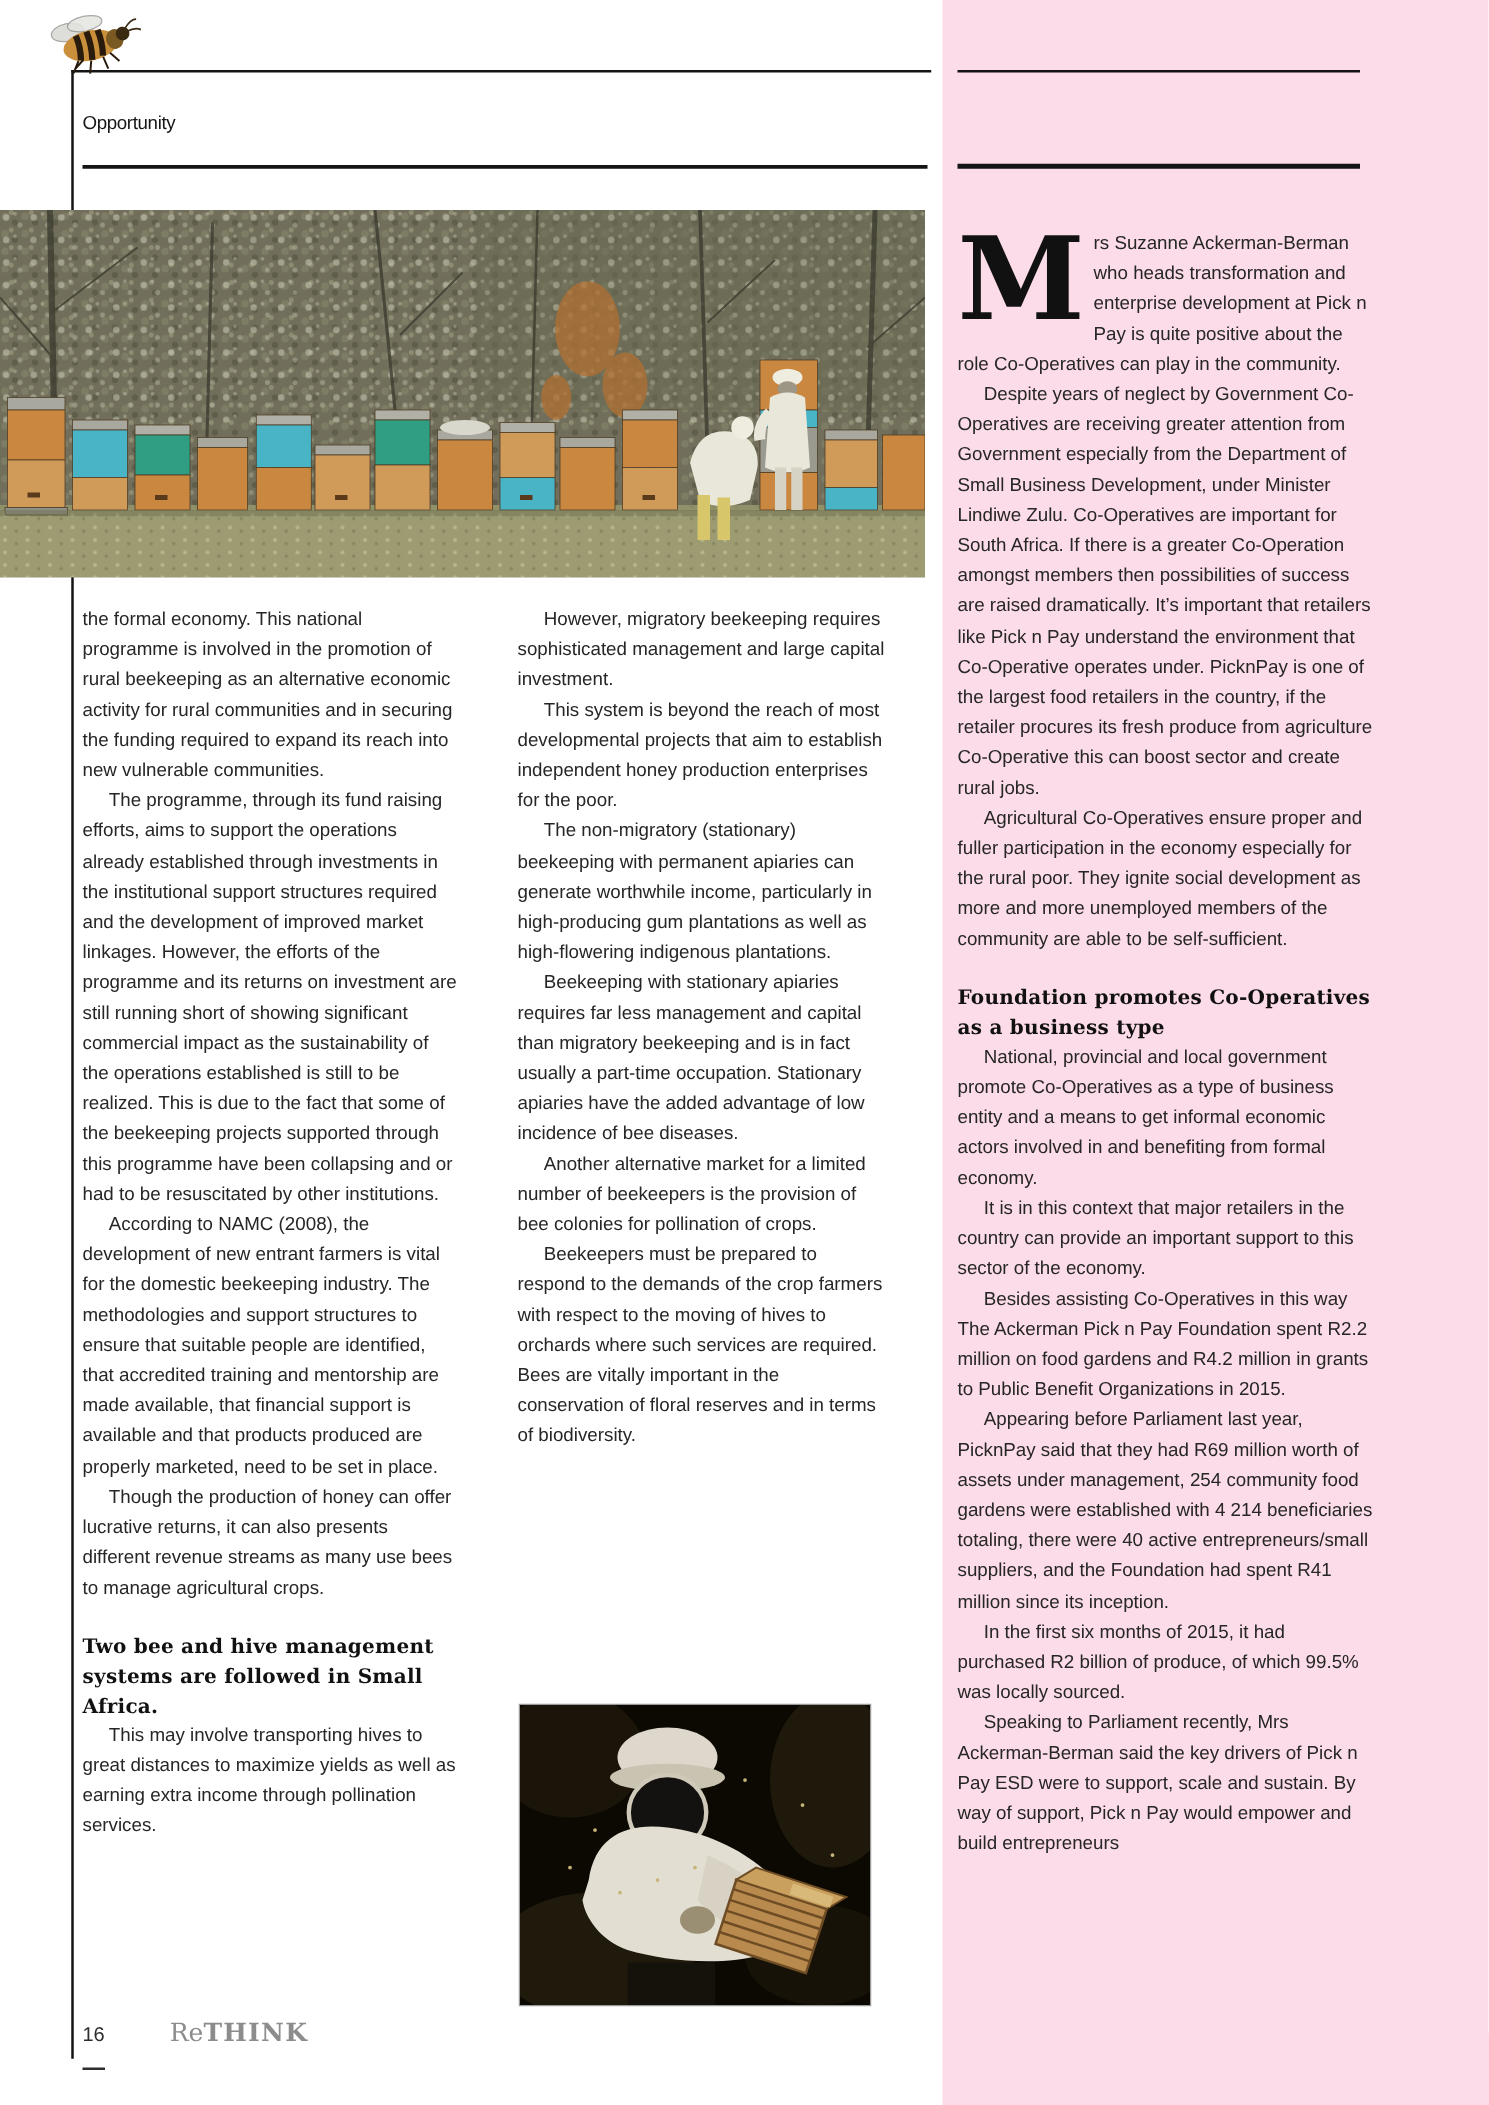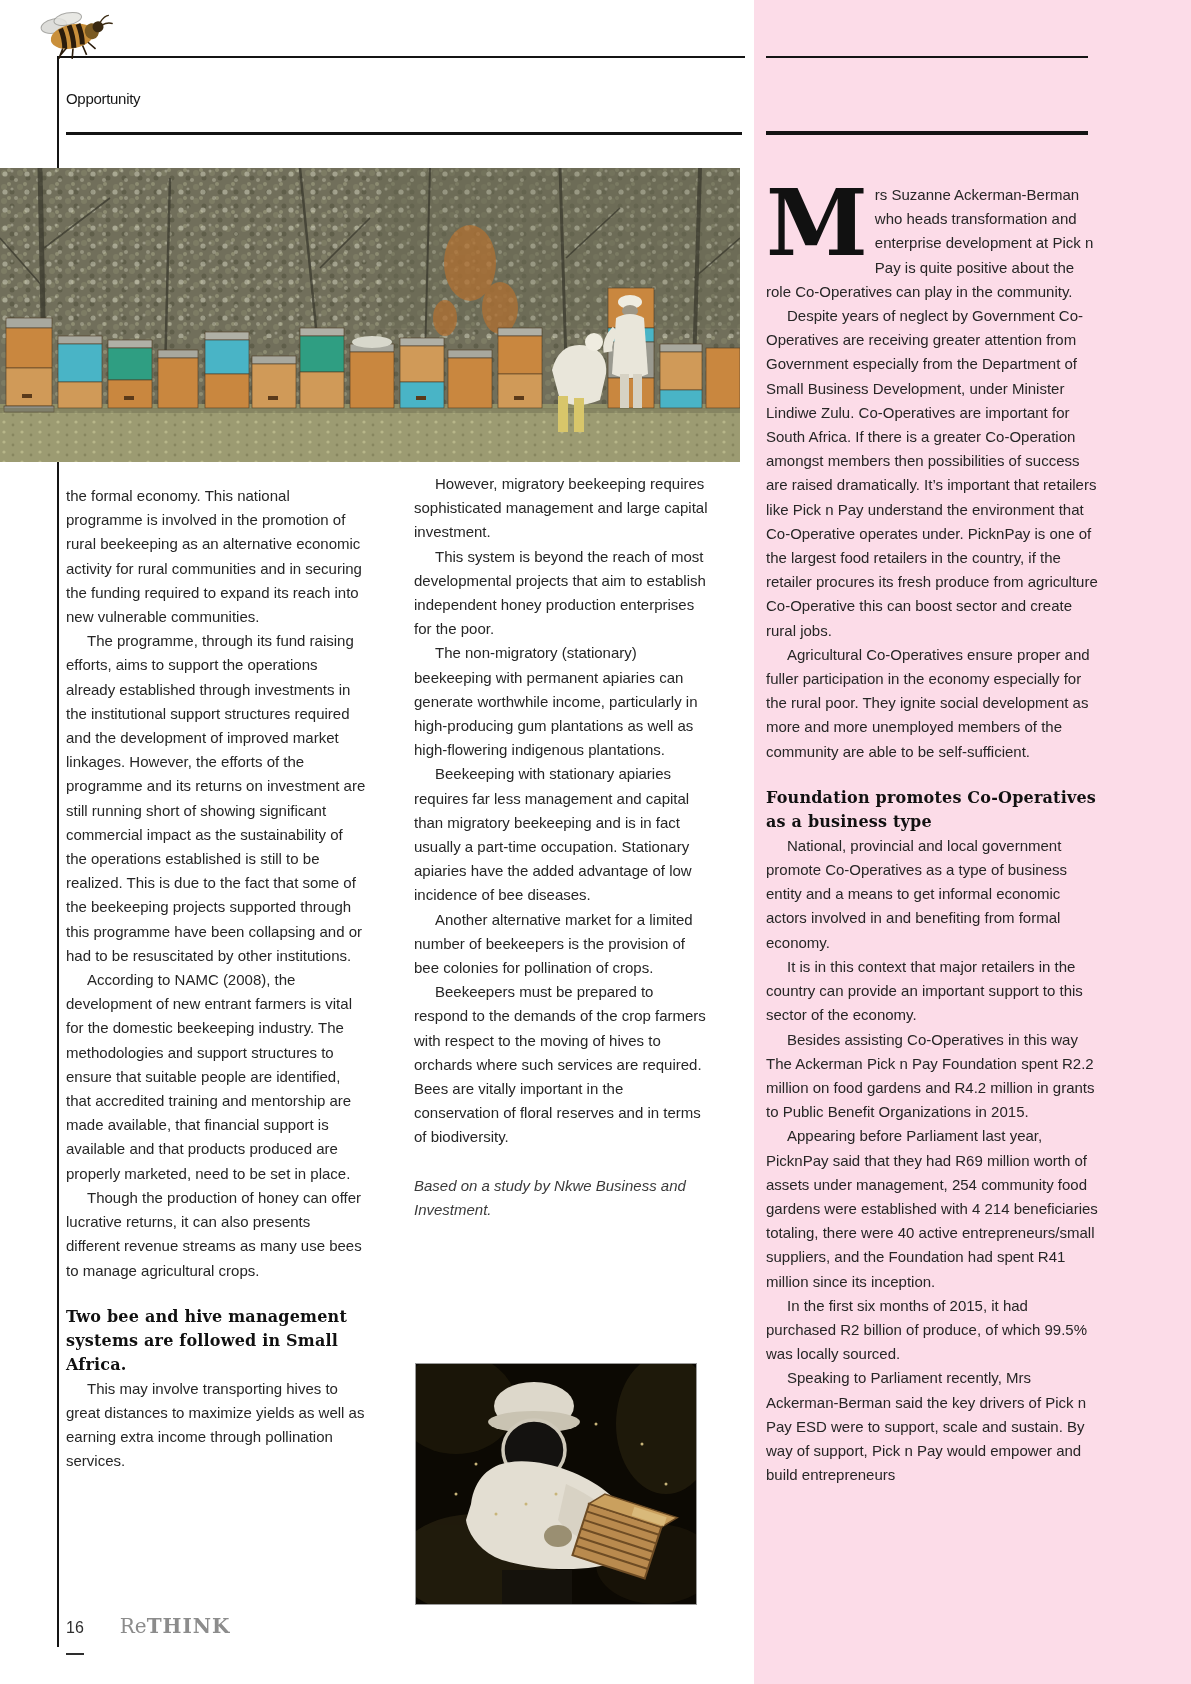--- a/index.html
+++ b/index.html
@@ -17,33 +17,33 @@
   .opportunity{position:absolute;left:66px;top:90px;font-size:15px;font-weight:400;
                letter-spacing:-0.3px;color:#161616;}
   .bee-logo{position:absolute;left:26px;top:4px;}
   
   .photo-apiary{position:absolute;left:0;top:168px;width:740px;height:294px;display:block;}
   .photo-beekeeper{position:absolute;left:415px;top:1363px;width:280px;height:240px;display:block;
                    border:1px solid #9a9a9a;}
   
   .col{position:absolute;font-size:15px;line-height:24.2px;color:#262626;text-align:left;}
   .col-1{left:66px;top:484px;width:300px;}
-  .col-2{left:414px;top:472px;width:296px;}
+  .col-2{left:414px;top:484px;width:296px;}
   .col-3{left:766px;top:183px;width:332px;}
   .col p{margin:0;padding:0;}
   .indent{text-indent:21px;}
   .colhead{font-family:"DejaVu Serif",serif;font-weight:800;font-size:16px;line-height:24px;
            letter-spacing:0.2px;color:#111;margin-top:22px !important;}
   .note{font-style:italic;margin-top:24px !important;color:#3a3a3a;}
   .dropcap{float:left;font-family:"DejaVu Serif",serif;font-weight:700;font-size:92px;
            line-height:68px;margin:6px 7px 0 0;color:#111;}
   
   .footer{position:absolute;left:66px;top:1614px;display:flex;align-items:baseline;gap:36px;}
   .pagenum{font-size:16px;color:#2e2e2e;border-bottom:2px solid #2e2e2e;padding-bottom:16px;}
-  .logo{font-size:20px;color:#8c8c8c;}
+  .logo{font-size:20px;color:#8c8c8c;margin-left:16px;}
   .logo .re{font-family:"DejaVu Serif",serif;font-weight:400;}
   .logo .think{font-family:"DejaVu Serif",serif;font-weight:800;letter-spacing:1px;}
 </style>
 </head>
 <body>
 
 <div class="page">
 
   <div class="pink-panel"></div>
 
@@ -213,21 +213,20 @@
     <p class="indent">This may involve transporting hives to great distances to maximize yields as well as earning extra income through pollination services.</p>
   </div>
 
   <div class="col col-2">
     <p class="indent">However, migratory beekeeping requires sophisticated management and large capital investment.</p>
     <p class="indent">This system is beyond the reach of most developmental projects that aim to establish independent honey production enterprises for the poor.</p>
     <p class="indent">The non-migratory (stationary) beekeeping with permanent apiaries can generate worthwhile income, particularly in high-producing gum plantations as well as high-flowering indigenous plantations.</p>
     <p class="indent">Beekeeping with stationary apiaries requires far less management and capital than migratory beekeeping and is in fact usually a part-time occupation. Stationary apiaries have the added advantage of low incidence of bee diseases.</p>
     <p class="indent">Another alternative market for a limited number of beekeepers is the provision of bee colonies for pollination of crops.</p>
     <p class="indent">Beekeepers must be prepared to respond to the demands of the crop farmers with respect to the moving of hives to orchards where such services are required. Bees are vitally important in the conservation of floral reserves and in terms of biodiversity.</p>
-    <p class="note">Based on a study by Nkwe Business and Investment.</p>
   </div>
 
   <div class="col col-3">
     <p>
       <span class="dropcap">M</span>
       <span>rs Suzanne Ackerman-Berman who heads transformation and enterprise development at Pick n Pay is quite positive about the role Co-Operatives can play in the community.</span>
     </p>
     <p class="indent">Despite years of neglect by Government Co-Operatives are receiving greater attention from Government especially from the Department of Small Business Development, under Minister Lindiwe Zulu. Co-Operatives are important for South Africa. If there is a greater Co-Operation amongst members then possibilities of success are raised dramatically. It’s important that retailers like Pick n Pay understand the environment that Co-Operative operates under. PicknPay is one of the largest food retailers in the country, if the retailer procures its fresh produce from agriculture Co-Operative this can boost sector and create rural jobs.</p>
     <p class="indent">Agricultural Co-Operatives ensure proper and fuller participation in the economy especially for the rural poor. They ignite social development as more and more unemployed members of the community are able to be self-sufficient.</p>
     <p class="colhead">Foundation promotes Co-Operatives as a business type</p>

